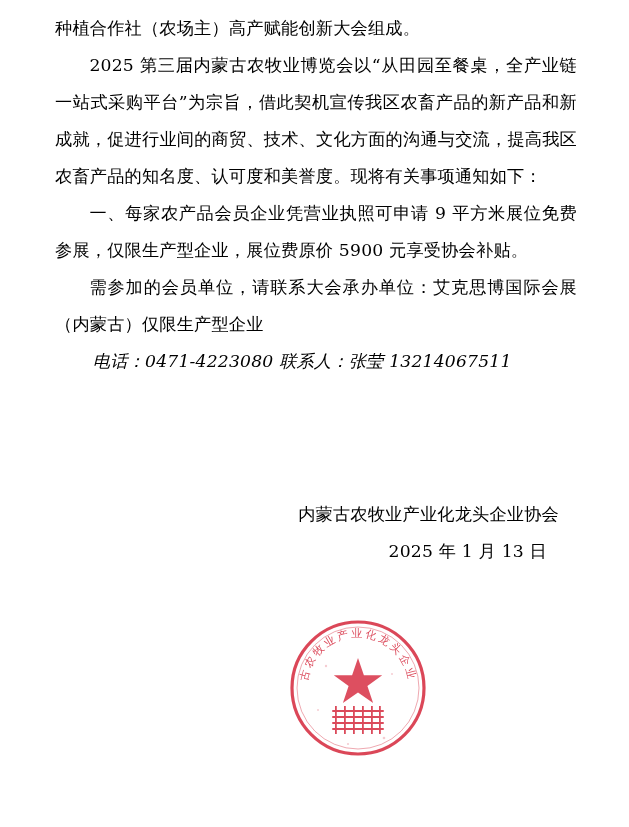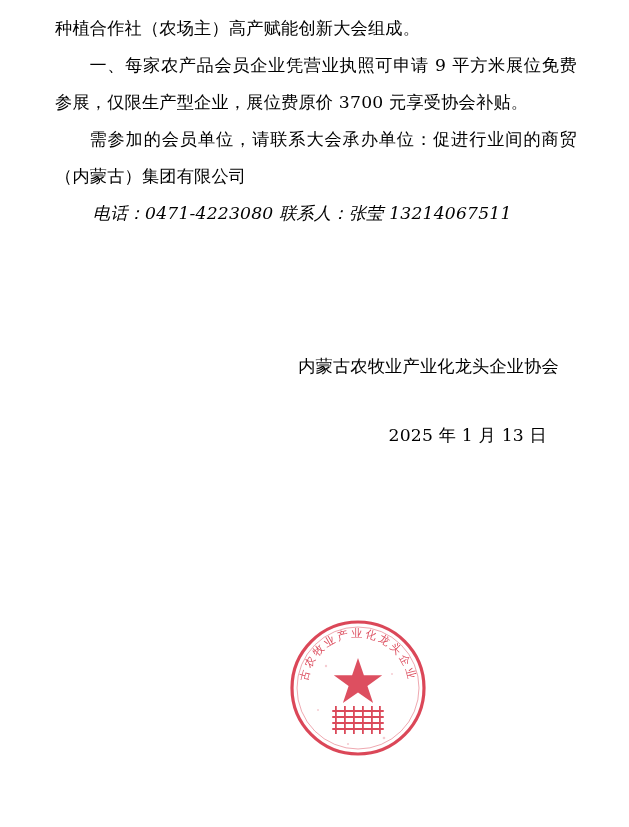--- a/index.html
+++ b/index.html
@@ -47,21 +47,20 @@
   .sig-line {
     font-size: 17.2px;
     line-height: 37px;
     letter-spacing: 0.2px;
   }
   .sig-date {
     font-size: 17.2px;
     line-height: 37px;
     letter-spacing: 0.2px;
     padding-right: 12px;
-    margin-top: 32px;
   }
   
   .seal {
     position: absolute;
     left: 288px;
     top: 618px;
     width: 140px;
     height: 140px;
     z-index: 2;
     pointer-events: none;
@@ -75,25 +74,26 @@
     fill: #d8374a;
   }
 </style>
 </head>
 <body>
 
 <div class="page">
 
   <p class="para">种植合作社（农场主）高产赋能创新大会组成。</p>
 
+  <p class="para indent">2025 第三届内蒙古农牧业博览会以“从田园至餐桌，全产业链一站式采购平台”为宗旨，借此契机宣传我区农畜产品的新产品和新成就，促进行业间的商贸、技术、文化方面的沟通与交流，提高我区农畜产品的知名度、认可度和美誉度。现将有关事项通知如下：</p>
 
-  <p class="para indent">一、每家农产品会员企业凭营业执照可申请 9 平方米展位免费参展，仅限生产型企业，展位费原价 3700 元享受协会补贴。</p>
+  <p class="para indent">一、每家农产品会员企业凭营业执照可申请 9 平方米展位免费参展，仅限生产型企业，展位费原价 5900 元享受协会补贴。</p>
 
 
-  <p class="para indent">需参加的会员单位，请联系大会承办单位：促进行业间的商贸（内蒙古）集团有限公司</p>
+  <p class="para indent">需参加的会员单位，请联系大会承办单位：艾克思博国际会展（内蒙古）仅限生产型企业</p>
 
   <p class="para indent-phone">电话：0471-4223080 联系人：张莹 13214067511</p>
 
   <div class="signature-block">
     <div class="sig-line">内蒙古农牧业产业化龙头企业协会</div>
     <div class="sig-date">2025 年 1 月 13 日</div>
   </div>
 
   <div class="seal">
     <svg width="140" height="140" viewBox="0 0 140 140" xmlns="http://www.w3.org/2000/svg">

